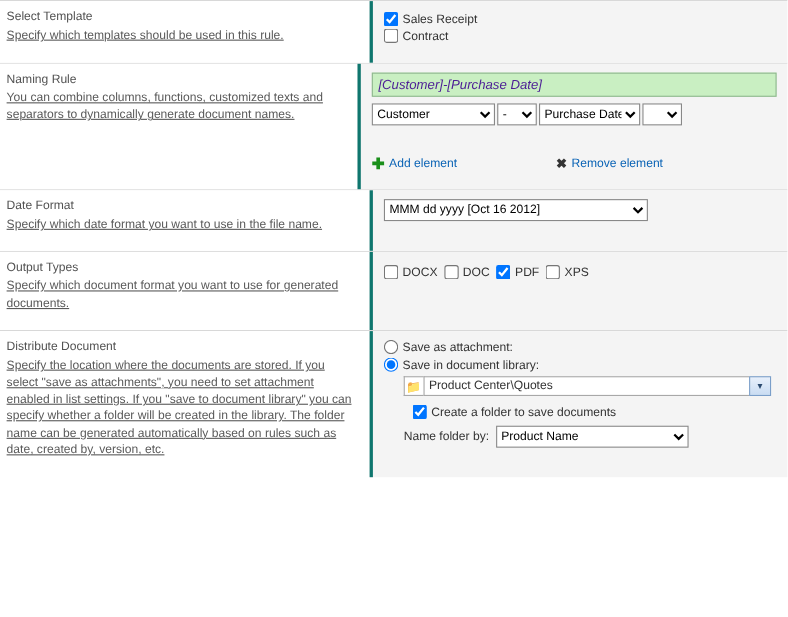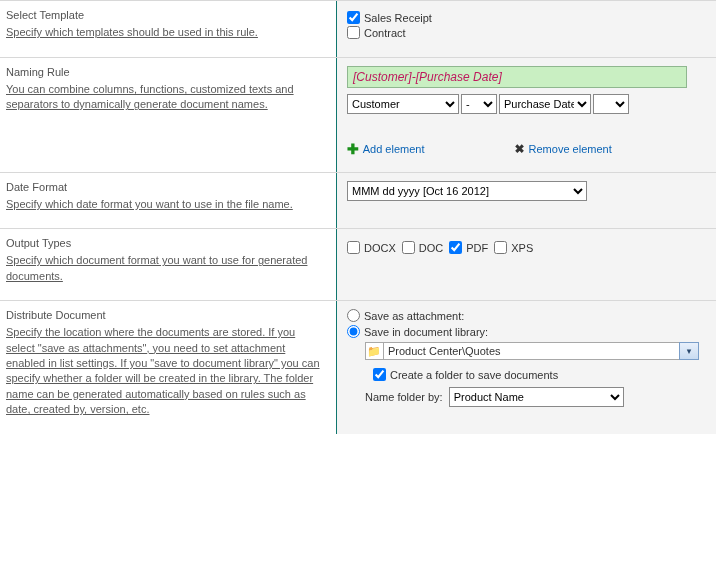--- a/index.html
+++ b/index.html
@@ -16,21 +16,21 @@
   }
   .row:first-child { border-top: 1px solid #d8d8d8; }
   .left {
     width: 336px;
     padding: 8px 10px 16px 6px;
     background: #fff;
   }
   .right {
     flex: 1;
     background: #f4f4f4;
-    border-left: 1px solid #0f766e;
+    border-left: 3px solid #0f766e;
     padding: 8px 10px 16px 10px;
   }
   h3.section-title {
     font-size: 11px;
     font-weight: normal;
     color: #525252;
     margin-bottom: 4px;
   }
   .desc {
     font-size: 11px;
@@ -43,26 +43,26 @@
     align-items: center;
     gap: 4px;
     margin: 2px 0;
     font-size: 11px;
     color: #333;
   }
   input[type="checkbox"], input[type="radio"] {
     margin: 0;
   }
   .naming-preview {
-    width: 340px;
+    width: 368px;
     border: 1px solid #8fb78f;
     background: #c9efc2;
     padding: 3px 5px;
     font-style: italic;
-    color: #be185d;
+    color: #4c1d95;
     font-size: 12px;
     margin-bottom: 6px;
   }
   .selects-line {
     display: flex;
     gap: 2px;
     margin-bottom: 28px;
   }
   select {
     font-size: 11px;

